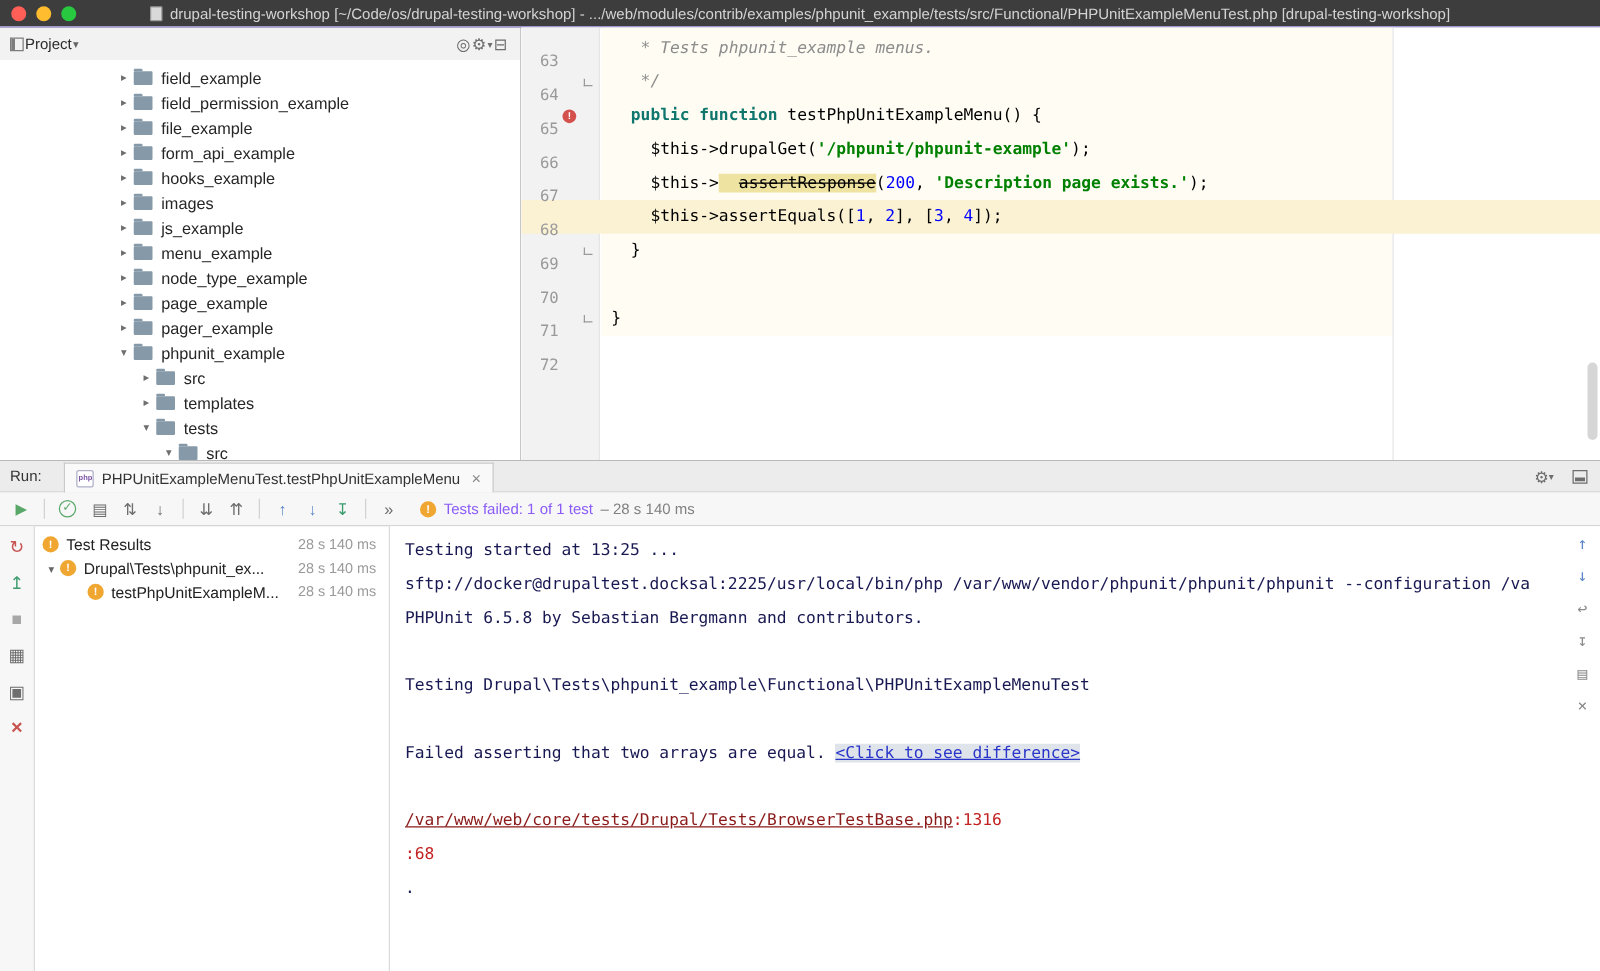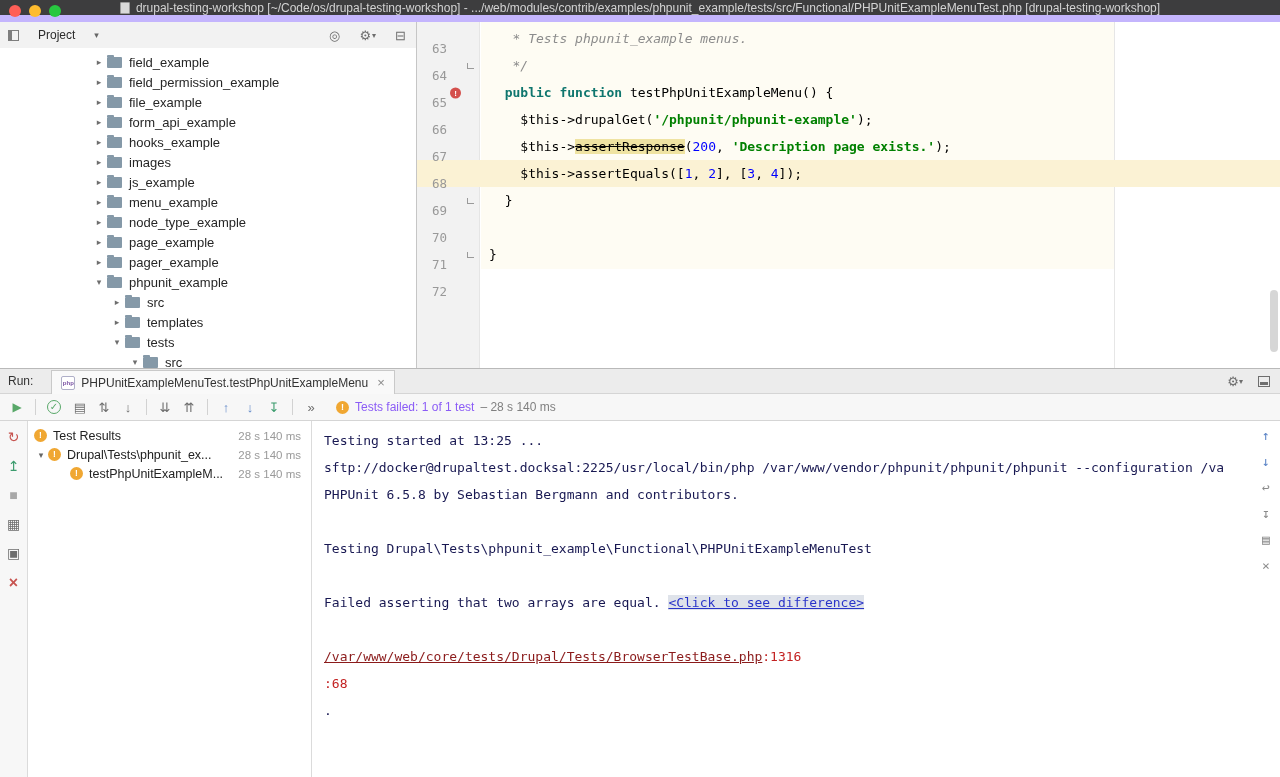--- a/index.html
+++ b/index.html
@@ -1,38 +1,38 @@
 <!DOCTYPE html>
 <html><head>
 <meta charset="utf-8">
 <style>
   * { box-sizing: border-box; margin: 0; padding: 0; }
   html,body { width:1280px; height:777px; overflow:hidden; background:#fff;
               font-family:"Liberation Sans", sans-serif; }
   .window { width:1280px; height:777px; display:flex; flex-direction:column; }
 
   
-  .titlebar { flex:0 0 22px; background:#3D3D3E; border-bottom:7px solid #c4b5fd;
+  .titlebar { flex:0 0 22px; background:#3D3D3E; border-bottom:1px solid #c4b5fd;
               position:relative; display:flex; align-items:center; }
   .traffic { position:absolute; left:9px; top:5px; display:flex; gap:8px; }
   .tl { width:12px; height:12px; border-radius:50%; }
   .tl.red { background:#FF5F57; } .tl.yellow { background:#FEBC2E; } .tl.green { background:#28C840; }
   .title-center { margin:0 auto; display:flex; align-items:center; gap:6px; max-width:1140px; }
   .doc-icon { width:10px; height:12px; background:#D9D9D9; border-radius:1px;
               border:1px solid #9a9a9a; flex:0 0 auto; }
   .title-text { color:#D3D3D3; font-size:12px; white-space:nowrap; overflow:hidden; }
 
   
   .main { flex:1 1 auto; min-height:0; display:flex; }
 
   
   .project-panel { flex:0 0 417px; border-right:1px solid #C6C6C6; display:flex;
                    flex-direction:column; background:#fff; }
   .project-header { flex:0 0 26px; background:#F2F2F2; display:flex; align-items:center;
-                    padding:0 10px 0 8px; gap:19px; font-size:12px; color:#2b2b2b; }
+                    padding:0 10px 0 8px; gap:1px; font-size:12px; color:#2b2b2b; }
   .ph-winicon { width:11px; height:11px; border:1px solid #7e7e7e; position:relative; }
   .ph-winicon::after { content:""; position:absolute; left:0; top:0; bottom:0; width:3px; background:#7e7e7e; }
   .ph-caret { font-size:9px; color:#666; }
   .ph-spacer { flex:1; }
   .ph-icon { color:#6E6E6E; font-size:13px; display:flex; align-items:center; gap:1px; }
   .mini-caret { font-size:8px; color:#6E6E6E; }
   .ptree { flex:1; overflow:hidden; padding-top:4px; position:relative; }
   .ptree-row { height:20px; display:flex; align-items:center; font-size:13px;
                color:#262626; white-space:nowrap; }
   .tree-chev { width:14px; text-align:center; font-size:9px; color:#6e6e6e; flex:0 0 14px; }
@@ -59,21 +59,21 @@
   .fail-dot { position:absolute; left:3px; top:50%; transform:translateY(-50%);
               width:11px; height:11px; border-radius:50%; background:#D4504C; color:#fff;
               font-size:8px; font-weight:bold; text-align:center; line-height:11px;
               font-family:"Liberation Sans",sans-serif; }
   .code { padding-left:9px; font-size:13px; color:#000; white-space:pre; }
   .tok.pln { color:#000; }
   .tok.cmt { color:#8C8C8C; font-style:italic; }
   .tok.kw  { color:#0f766e; font-weight:bold; }
   .tok.str { color:#008000; font-weight:bold; }
   .tok.num { color:#0000FF; }
-  .tok.dep { background:#EFE3A2; text-decoration:line-through; }
+  .tok.dep { background:#EFE3A2; text-decoration:line-through;padding-left:16px; }
   .ed-scroll { position:absolute; right:2px; top:268px; width:8px; height:62px;
                background:rgba(0,0,0,0.16); border-radius:4px; z-index:2; }
 
   
   .run-panel { flex:0 0 409px; border-top:1px solid #B9B9B9; display:flex;
                flex-direction:column; background:#fff; }
   .run-tabbar { flex:0 0 25px; background:#ECECEC; border-bottom:1px solid #D5D5D5;
                 display:flex; align-items:center; padding:0 10px 0 8px; font-size:12px; color:#333; }
   .run-tab { display:flex; align-items:center; gap:6px; background:#F9F9F9;
              border:1px solid #C9C9C9; border-bottom:none; height:24px; padding:0 9px;

